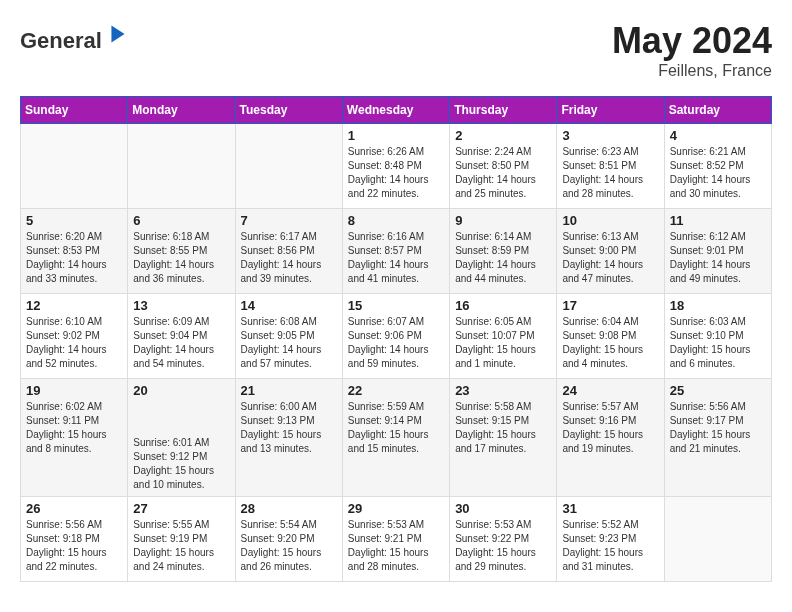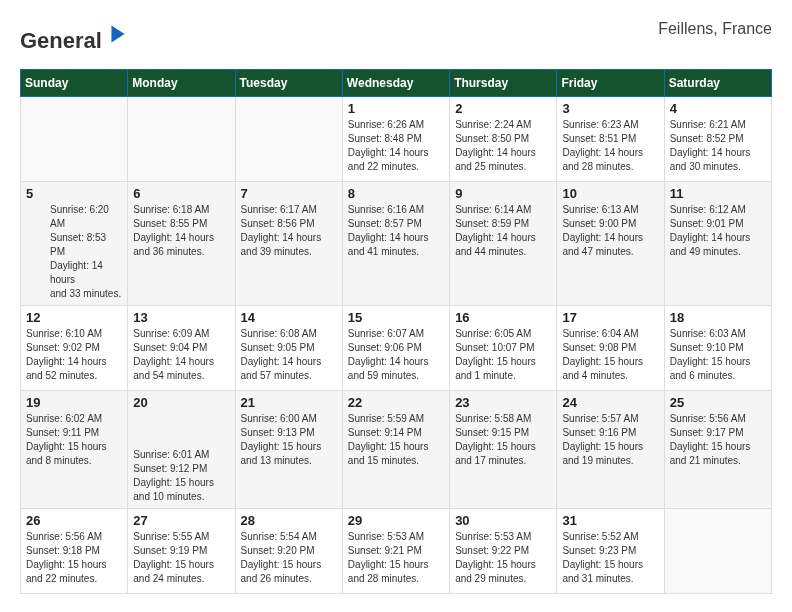--- a/index.html
+++ b/index.html
@@ -42,21 +42,21 @@
     .title-location {
       font-size: 16px;
       color: #444;
     }
     table {
       width: 100%;
       border-collapse: collapse;
       font-size: 11px;
     }
     thead tr th {
-      background: #14532d;
+      background: #a21caf;
       color: #fff;
       padding: 6px 4px;
       text-align: left;
       font-size: 12px;
       font-weight: bold;
       border: 1px solid #1565c0;
     }
     tbody tr td {
       border: 1px solid #ddd;
       vertical-align: top;
@@ -96,20 +96,21 @@
       <div style="display:flex; align-items:center;">
         <span class="logo-text">
           <span class="logo-general">General</span><svg class="logo-icon" viewBox="0 0 30 30">
               <polygon points="8,6 22,15 8,24" fill="#1565c0"></polygon>
             </svg>
         </span>
       </div>
     </div>
   </div>
   <div class="title-block">
+    <div class="title-month">May 2024</div>
     <div class="title-location">Feillens, France</div>
   </div>
 </div>
 
 <table>
   <thead>
     <tr id="header-row">
         <th>Sunday</th>
         <th>Monday</th>
         <th>Tuesday</th>
@@ -149,21 +150,21 @@
           <span class="day-num">4</span>
           <div class="day-info" style="white-space: pre-line;">Sunrise: 6:21 AM
 Sunset: 8:52 PM
 Daylight: 14 hours
 and 30 minutes.</div>
         </td>
       </tr>
       <tr>
         <td>
           <span class="day-num">5</span>
-          <div class="day-info" style="white-space: pre-line; margin-left: 24px;">Sunrise: 6:20 AM
+          <div class="day-info" style="white-space: pre-line;">Sunrise: 6:20 AM
 Sunset: 8:53 PM
 Daylight: 14 hours
 and 33 minutes.</div>
         </td>
         <td>
           <span class="day-num">6</span>
           <div class="day-info" style="white-space: pre-line;">Sunrise: 6:18 AM
 Sunset: 8:55 PM
 Daylight: 14 hours
 and 36 minutes.</div>

